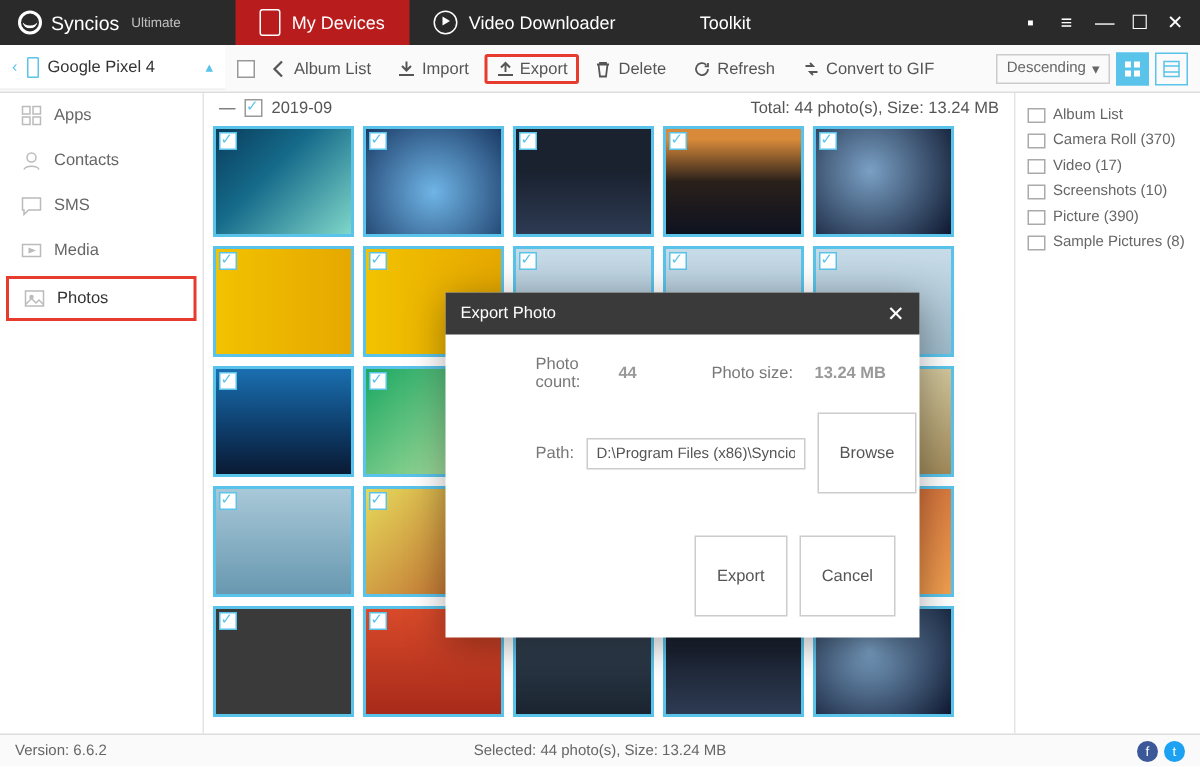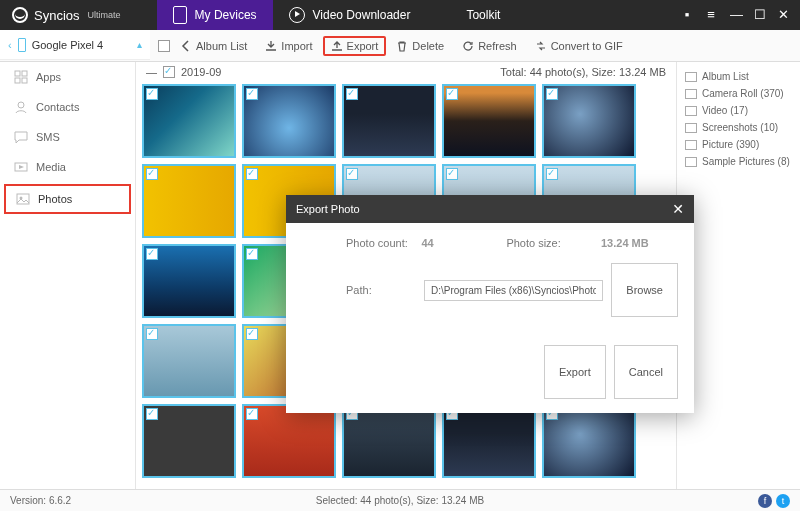--- a/index.html
+++ b/index.html
@@ -7,21 +7,21 @@
 
 
 .topbar { height: 30px; background: #2a2a2a; display: flex; align-items: center; color: #fff; }
 .logo { display: flex; align-items: center; padding: 0 12px; gap: 6px; }
 .logo-icon { width: 16px; height: 16px; border: 2px solid #fff; border-radius: 50%; position: relative; }
 .logo-icon::after { content: ""; position: absolute; width: 10px; height: 5px; border-bottom: 2px solid #fff; border-radius: 0 0 10px 10px; top: 3px; left: 1px; }
 .logo-text { font-size: 13px; }
 .logo-sub { font-size: 9px; opacity: .7; margin-left: 2px; }
 .topnav { display: flex; height: 100%; margin-left: 24px; }
 .topnav-item { display: flex; align-items: center; gap: 8px; padding: 0 16px; cursor: pointer; font-size: 12px; }
-.topnav-item.active { background: #4c1d95; }
+.topnav-item.active { background: #b91c1c; }
 .topnav-icon { width: 14px; height: 18px; border: 1.5px solid #fff; border-radius: 2px; position: relative; }
 .topnav-icon.play { width: 16px; height: 16px; border-radius: 50%; border: 1.5px solid #fff; }
 .topnav-icon.play::after { content: ""; position: absolute; left: 5px; top: 3px; border-left: 5px solid #fff; border-top: 3.5px solid transparent; border-bottom: 3.5px solid transparent; }
 .topnav-icon.grid { width: 16px; height: 16px; border: none; display: grid; grid-template-columns: 1fr 1fr; gap: 2px; }
 .topnav-icon.grid span { background: #fff; }
 .winbtns { margin-left: auto; display: flex; gap: 14px; padding: 0 12px; align-items: center; }
 .winbtn { width: 10px; height: 10px; color: #fff; font-size: 13px; line-height: 10px; text-align: center; cursor: pointer; }
 
 
 .toolbar { height: 32px; border-bottom: 1px solid #ddd; display: flex; align-items: center; padding: 0 8px 0 158px; gap: 2px; position: relative; background: #fafafa; }
@@ -59,21 +59,21 @@
 .rp-icon { width: 12px; height: 10px; border: 1px solid #aaa; }
 
 
 .status { height: 22px; border-top: 1px solid #ddd; display: flex; align-items: center; padding: 0 10px; font-size: 10px; color: #666; background: #fafafa; }
 .status .mid { position: absolute; left: 50%; transform: translateX(-50%); }
 .social { margin-left: auto; display: flex; gap: 4px; }
 .social span { width: 14px; height: 14px; border-radius: 50%; background: #3b5998; color: #fff; font-size: 9px; display: flex; align-items: center; justify-content: center; }
 .social span.tw { background: #1da1f2; }
 
 
-.modal { position: absolute; left: 286px; top: 195px; width: 408px; background: #fff; box-shadow: 0 4px 24px rgba(0,0,0,.35); z-index: 10; }
+.modal { position: absolute; left: 297px; top: 195px; width: 316px; background: #fff; box-shadow: 0 4px 24px rgba(0,0,0,.35); z-index: 10; }
 .modal-hdr { height: 28px; background: #3a3a3a; color: #fff; display: flex; align-items: center; padding: 0 10px; font-size: 11px; }
 .modal-close { margin-left: auto; font-size: 14px; cursor: pointer; }
 .modal-body { padding: 14px 16px; font-size: 11px; color: #777; margin-left: 44px; }
 .modal-row { display: flex; align-items: center; margin-bottom: 14px; gap: 8px; }
 .modal-row .lbl { width: 70px; }
 .modal-row .val { width: 80px; color: #999; font-weight: bold; }
 .path-input { flex: 1; border: 1px solid #ccc; padding: 4px 6px; font-size: 10px; color: #555; }
 .mbtn { border: 1px solid #ccc; padding: 20px 14px; background: #fff; cursor: pointer; font-size: 11px; color: #555; }
 .modal-ftr { display: flex; justify-content: flex-end; gap: 8px; padding: 0 16px 14px; }
 
@@ -174,20 +174,40 @@
         <path d="M10 6a4 4 0 11-1.2-2.8M10 2v2.2H7.8" fill="none" stroke="#555" stroke-width="1.2"></path>
       </svg>
     <span>Refresh</span>
   </div>
   <div class="tbtn">
     <svg class="tbtn-icon" viewBox="0 0 12 12">
         <path d="M2 4h5l-2-2M10 8H5l2 2" fill="none" stroke="#555" stroke-width="1.2"></path>
       </svg>
     <span>Convert to GIF</span>
   </div>
+  <div class="tb-right">
+    <div class="sort-dd">
+      <span>Descending</span>
+      <span>▾</span>
+    </div>
+    <div class="viewbtn active">
+      <svg viewBox="0 0 12 12">
+          <rect x="1" y="1" width="4" height="4" fill="#fff"></rect>
+          <rect x="7" y="1" width="4" height="4" fill="#fff"></rect>
+          <rect x="1" y="7" width="4" height="4" fill="#fff"></rect>
+          <rect x="7" y="7" width="4" height="4" fill="#fff"></rect>
+        </svg>
+    </div>
+    <div class="viewbtn">
+      <svg viewBox="0 0 12 12">
+          <rect x="1" y="1" width="10" height="10" fill="none" stroke="#5ac3ea"></rect>
+          <path d="M1 4h10M1 8h10" stroke="#5ac3ea"></path>
+        </svg>
+    </div>
+  </div>
 </div>
 
 <div class="cols">
   <div class="sidebar">
     <div class="side-item">
       <svg class="side-icon" viewBox="0 0 14 14">
           <rect x="1" y="1" width="5" height="5" fill="none" stroke="currentColor"></rect>
           <rect x="8" y="1" width="5" height="5" fill="none" stroke="currentColor"></rect>
           <rect x="1" y="8" width="5" height="5" fill="none" stroke="currentColor"></rect>
           <rect x="8" y="8" width="5" height="5" fill="none" stroke="currentColor"></rect>

